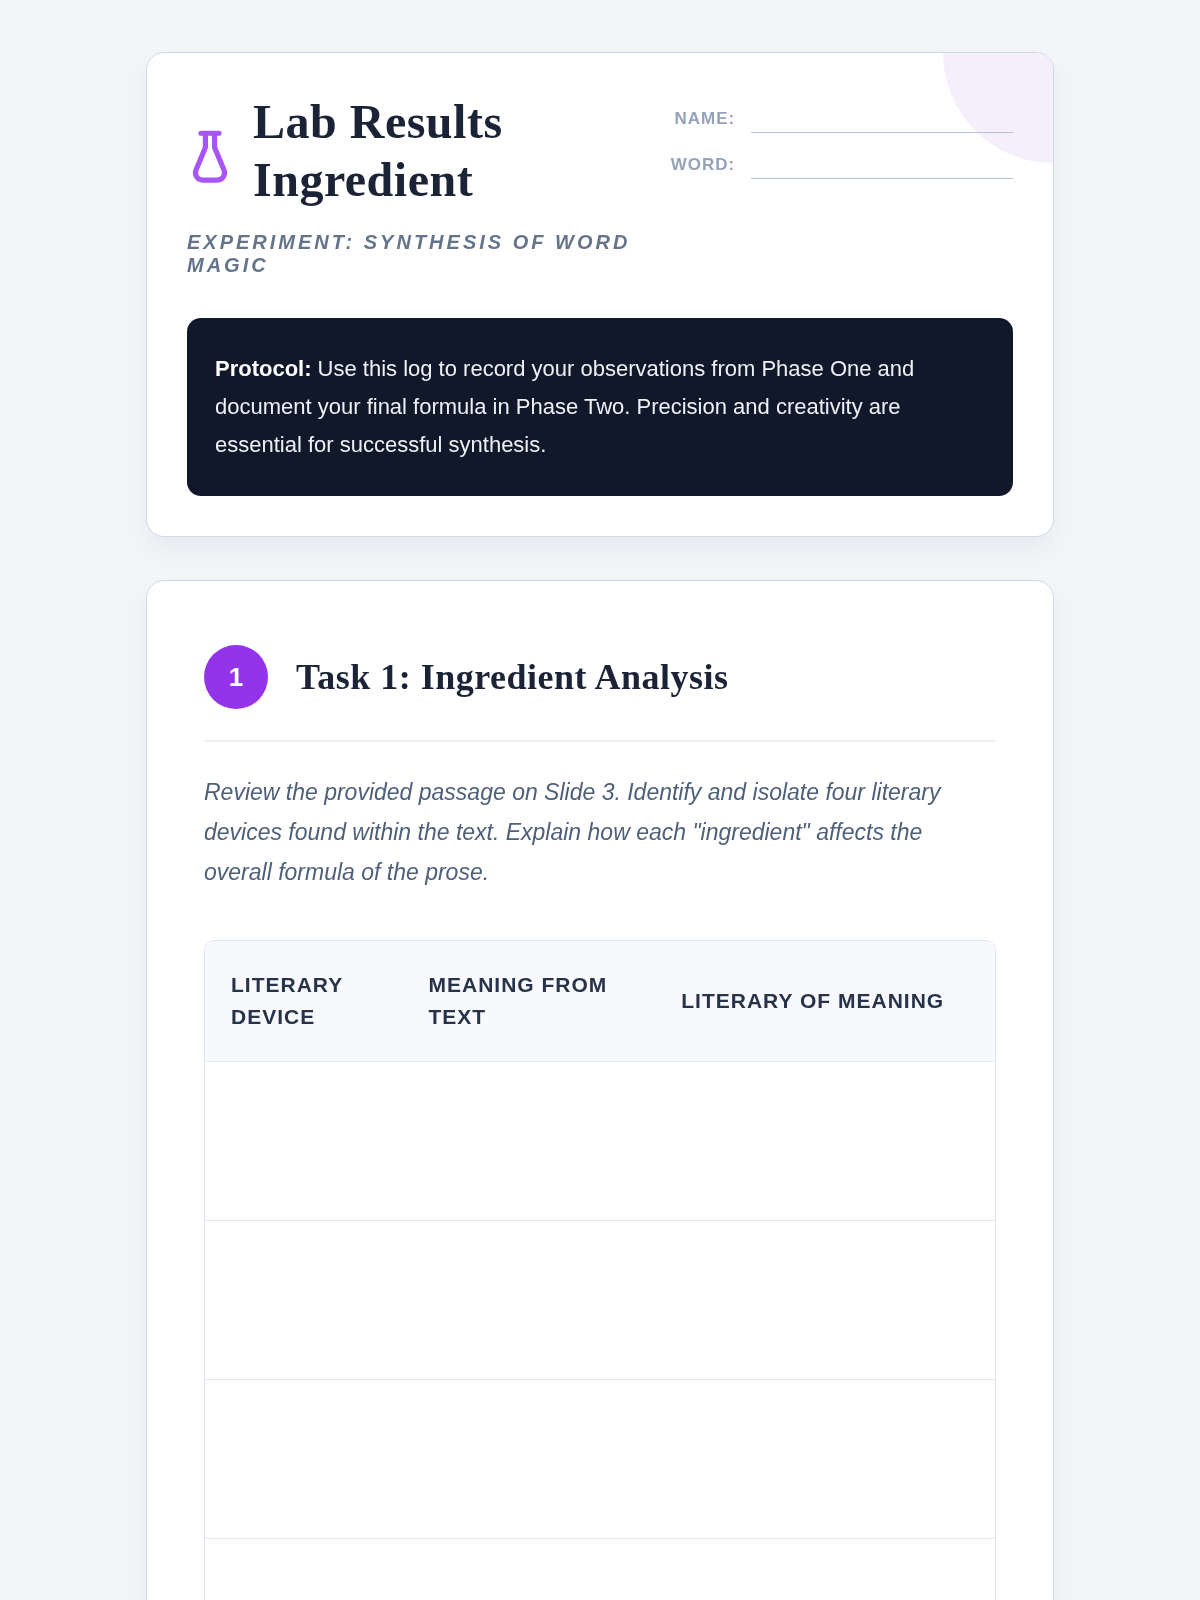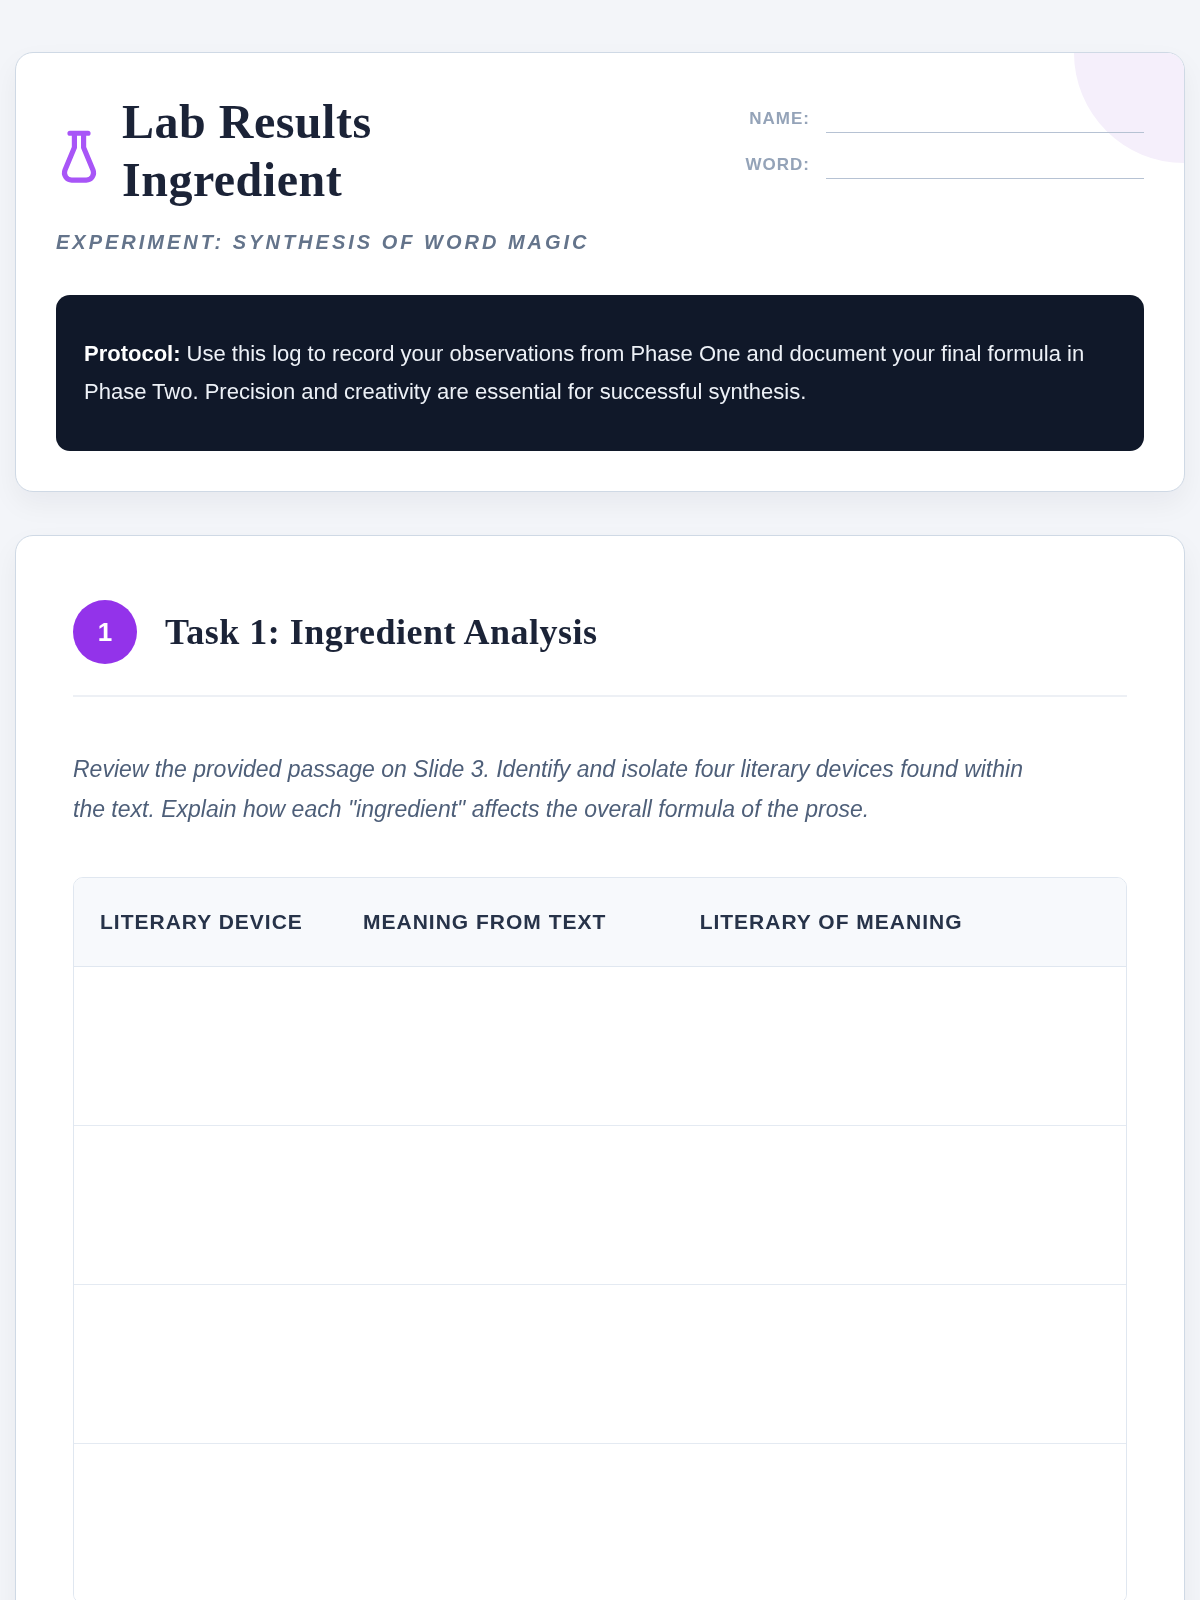--- a/index.html
+++ b/index.html
@@ -22,21 +22,21 @@
     --decoration:#f5effb;
   }
   *{box-sizing:border-box;margin:0;padding:0;}
   html,body{width:1200px;height:1600px;overflow:hidden;}
   body{
     background:var(--page-bg);
     font-family:"Liberation Sans", sans-serif;
     color:var(--ink);
   }
   .card{
-    width:1170px;
+    width:908px;
     margin:0 auto;
     background:var(--card-bg);
     border:1.5px solid var(--card-border);
     border-radius:18px;
     box-shadow:0 12px 28px rgba(15,23,42,0.05);
     position:relative;
   }
   
   .header-card{
     margin-top:52px;
@@ -93,21 +93,21 @@
     background:transparent;
     height:32px;
     font-size:18px;
     color:var(--ink);
     outline:none;
   }
   .protocol-box{
     margin-top:41px;
     background:var(--protocol-bg);
     border-radius:14px;
-    padding:40px 28px;
+    padding:32px 28px;
     color:var(--protocol-text);
     font-size:22px;
     line-height:38px;
   }
   .protocol-box strong{color:#ffffff;margin-right:6px;}
   
   .task-card{
     margin-top:43px;
     padding:64px 57px 57px 57px;
   }
@@ -128,21 +128,21 @@
     font-size:36px;
     color:var(--ink);
     letter-spacing:0.5px;
   }
   .section-divider{
     border:none;
     border-top:2px solid var(--divider);
     margin-top:31px;
   }
   .task-instructions{
-    margin-top:52px;
+    margin-top:30px;
     font-style:italic;
     font-size:23px;
     line-height:40px;
     color:var(--instructions);
     max-width:970px;
   }
   .table-wrap{
     margin-top:48px;
     border:1px solid var(--table-border);
     border-radius:10px;

